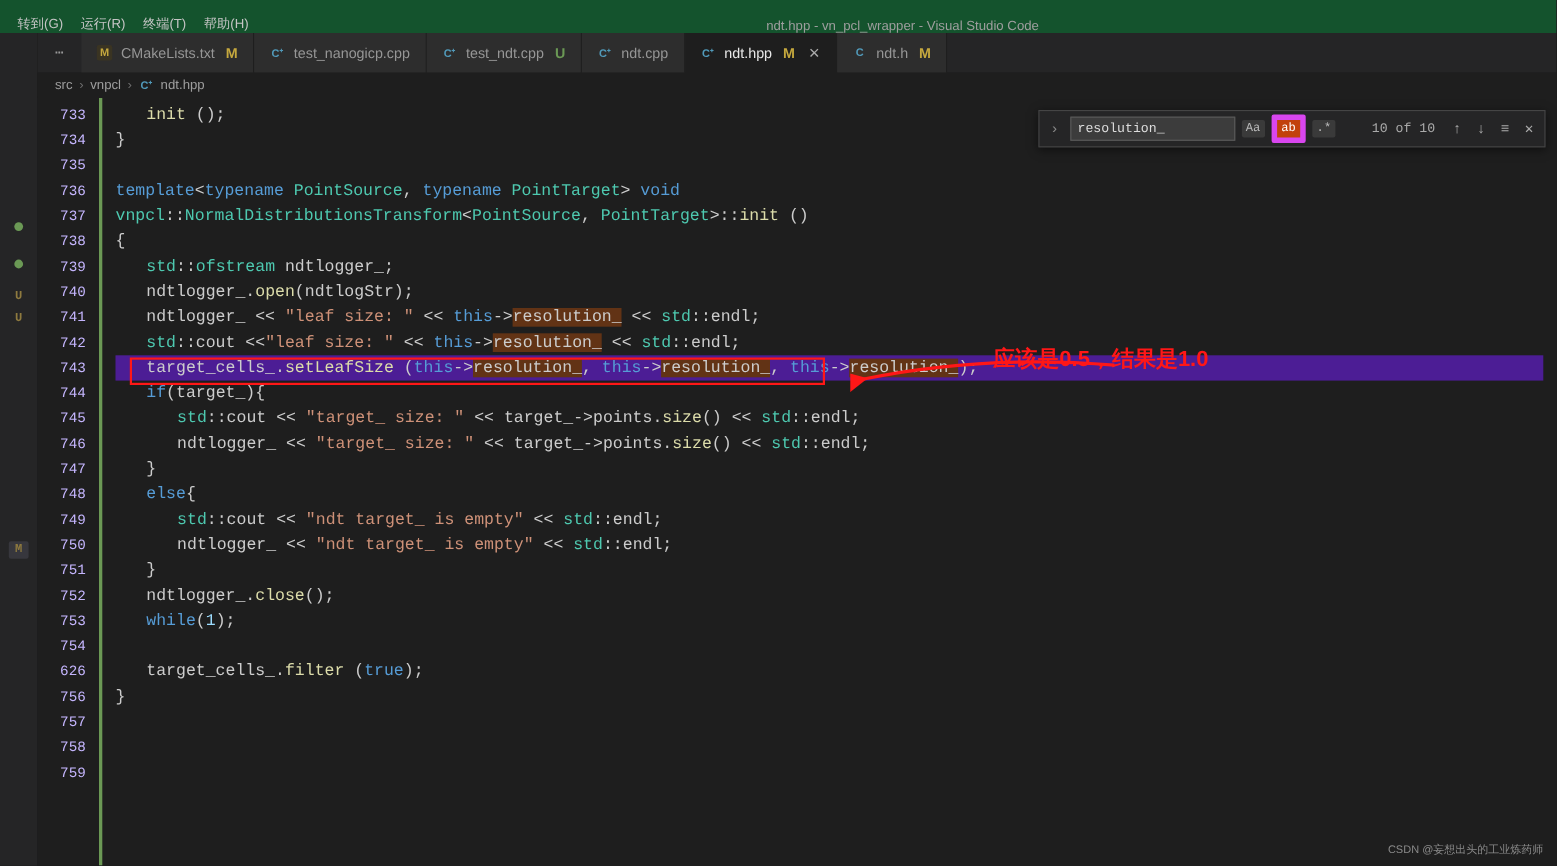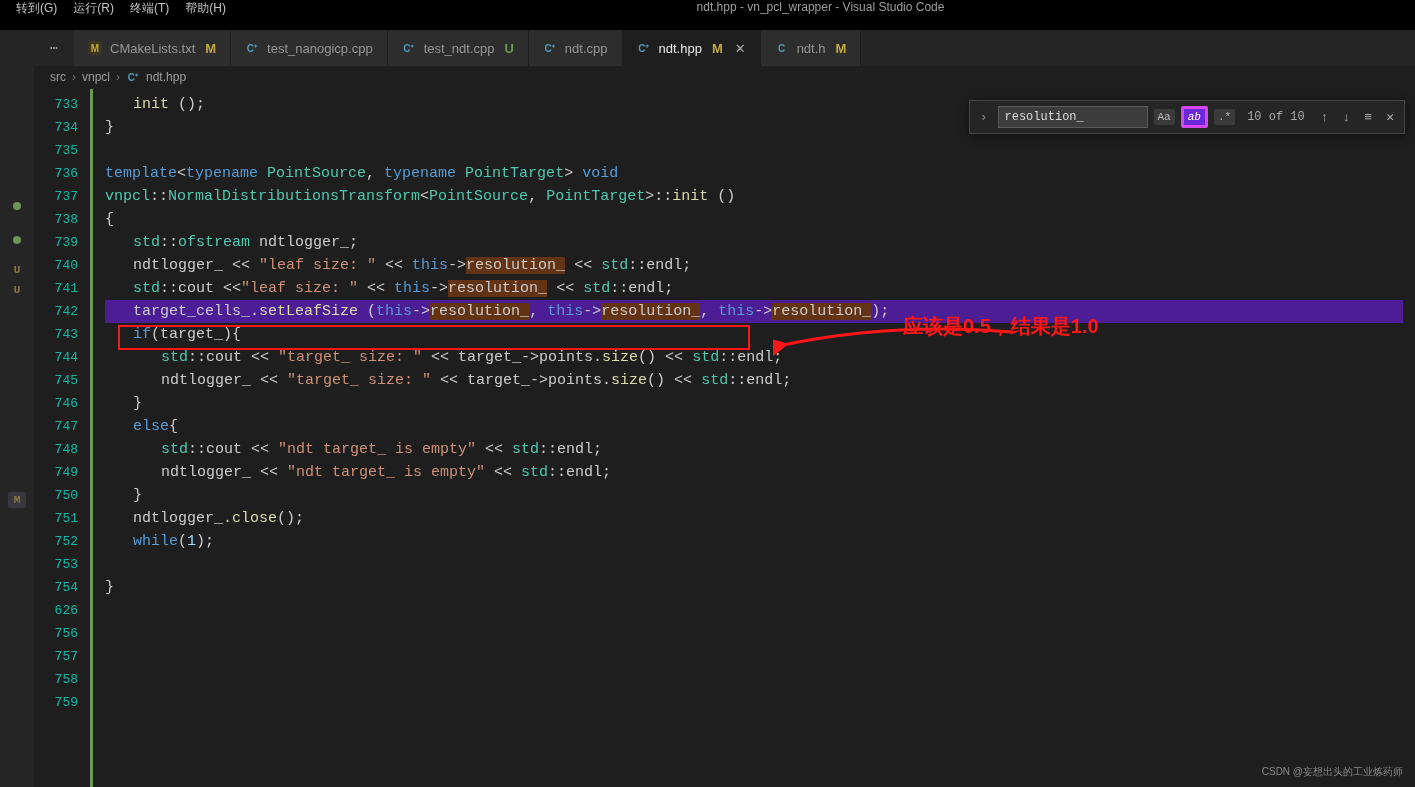--- a/index.html
+++ b/index.html
@@ -8,22 +8,22 @@
   background: #1e1e1e;
   color: #cccccc;
   font-size: 13px;
   width: 1415px;
   height: 787px;
   overflow: hidden;
   position: relative;
 }
 .menubar {
   display: flex;
-  align-items: flex-start;
-  background: #000000;
+  align-items: flex-end;
+  background: #14532d;
   height: 30px;
   padding: 0 8px;
   color: #c5c5c5;
   font-family: -apple-system, "Segoe UI", sans-serif;
 }
 .menu-item { padding: 0 8px; font-size: 12px; }
 .title-wrap { flex: 1; text-align: center; font-size: 12px; color: #9e9e9e; }
 .main-row { display: flex; height: calc(100% - 30px); }
 .explorer-col {
   width: 34px; background: #252526; display: flex; flex-direction: column; align-items: center; padding-top: 32px; gap: 8px; color:#858585; font-size:11px;
@@ -55,25 +55,25 @@
 .find-bar {
   position:absolute; top:100px; right:10px; background:#252526; border:1px solid #454545;
   display:flex; align-items:center; height:34px; padding:0 6px; gap:6px; z-index:10;
   box-shadow:0 2px 8px rgba(0,0,0,0.5);
 }
 .find-bar .expand { color:#888; padding:0 4px; }
 .find-bar input {
   background:#3c3c3c; border:1px solid #5a5a5a; color:#ddd; padding:3px 6px; width:150px; font-family:inherit; font-size:12px;
 }
 .find-opt { background:#3a3a3a; color:#bbb; padding:2px 4px; font-size:11px; border-radius:2px; cursor:pointer;}
-.find-opt.active { background:#6d28d9; color:#fff; border:3px solid #d946ef;font-style:italic;}
-.find-count { color:#aaa; font-size:12px; padding:0 6px; }
+.find-opt.active { background:#c2410c; color:#fff; border:5px solid #d946ef;}
+.find-count { color:#aaa; font-size:12px; padding:0 6px;margin-left:21px; }
 .find-nav { color:#aaa; padding:0 4px; cursor:pointer;}
 .code-wrap { display:flex; flex:1; overflow:hidden; position:relative;}
-.gutter { width:56px; text-align:right; padding:4px 12px 4px 4px; color:#14b8a6; user-select:none; background:#1e1e1e;}
+.gutter { width:56px; text-align:right; padding:4px 12px 4px 4px; color:#c4b5fd; user-select:none; background:#1e1e1e;}
 .gutter div { height:23px; line-height:23px; }
 .gutter-bar { width:3px; background:#6b9955; }
 .code { flex:1; padding:4px 12px; font-size:15px; position:relative;}
 .code .line { height:23px; line-height:23px; white-space:pre; }
 .indent1 { padding-left: 28px; }
 .indent2 { padding-left: 56px; }
 .k-kw { color:#569cd6; }
 .k-func { color:#dcdcaa; }
 .k-str { color:#ce9178; }
 .k-var { color:#9cdcfe; }
@@ -198,34 +198,36 @@
         </div>
       <div class="gutter-bar"></div>
       <div class="code">
         <div class="line indent1"><span class="k-func">init</span><span> ();</span></div>
         <div class="line">}</div>
         <div class="line"></div>
         <div class="line"><span class="k-kw">template</span><span>&lt;</span><span class="k-kw">typename</span><span class="k-cls"> PointSource</span><span>, </span><span class="k-kw">typename</span><span class="k-cls"> PointTarget</span><span>&gt; </span><span class="k-kw">void</span></div>
         <div class="line"><span class="k-cls">vnpcl</span><span>::</span><span class="k-cls">NormalDistributionsTransform</span><span>&lt;</span><span class="k-cls">PointSource</span><span>, </span><span class="k-cls">PointTarget</span><span>&gt;::</span><span class="k-func">init</span><span> ()</span></div>
         <div class="line">{</div>
         <div class="line indent1"><span class="k-cls">std</span><span>::</span><span class="k-cls">ofstream</span><span> ndtlogger_;</span></div>
+        <div class="line indent1"><span>ndtlogger_.</span><span class="k-func">open</span><span>(ndtlogStr);</span></div>
         <div class="line indent1"><span>ndtlogger_ &lt;&lt; </span><span class="k-str">"leaf size: "</span><span> &lt;&lt; </span><span class="k-this">this</span><span>-&gt;</span><span class="hl">resolution_</span><span> &lt;&lt; </span><span class="k-cls">std</span><span>::endl;</span></div>
         <div class="line indent1"><span class="k-cls">std</span><span>::cout &lt;&lt;</span><span class="k-str">"leaf size: "</span><span> &lt;&lt; </span><span class="k-this">this</span><span>-&gt;</span><span class="hl">resolution_</span><span> &lt;&lt; </span><span class="k-cls">std</span><span>::endl;</span></div>
         <div class="line indent1 highlighted-line"><span>target_cells_.</span><span class="k-func">setLeafSize</span><span> (</span><span class="k-this">this</span><span>-&gt;</span><span class="hl">resolution_</span><span>, </span><span class="k-this">this</span><span>-&gt;</span><span class="hl">resolution_</span><span>, </span><span class="k-this">this</span><span>-&gt;</span><span class="hl">resolution_</span><span>);</span></div>
         <div class="line indent1"><span class="k-kw">if</span><span>(target_){</span></div>
         <div class="line indent2"><span class="k-cls">std</span><span>::cout &lt;&lt; </span><span class="k-str">"target_ size: "</span><span> &lt;&lt; target_-&gt;points.</span><span class="k-func">size</span><span>() &lt;&lt; </span><span class="k-cls">std</span><span>::endl;</span></div>
         <div class="line indent2"><span>ndtlogger_ &lt;&lt; </span><span class="k-str">"target_ size: "</span><span> &lt;&lt; target_-&gt;points.</span><span class="k-func">size</span><span>() &lt;&lt; </span><span class="k-cls">std</span><span>::endl;</span></div>
         <div class="line indent1">}</div>
         <div class="line indent1"><span class="k-kw">else</span><span>{</span></div>
         <div class="line indent2"><span class="k-cls">std</span><span>::cout &lt;&lt; </span><span class="k-str">"ndt target_ is empty"</span><span> &lt;&lt; </span><span class="k-cls">std</span><span>::endl;</span></div>
         <div class="line indent2"><span>ndtlogger_ &lt;&lt; </span><span class="k-str">"ndt target_ is empty"</span><span> &lt;&lt; </span><span class="k-cls">std</span><span>::endl;</span></div>
         <div class="line indent1">}</div>
         <div class="line indent1"><span>ndtlogger_.</span><span class="k-func">close</span><span>();</span></div>
         <div class="line indent1"><span class="k-kw">while</span><span>(</span><span class="k-var">1</span><span>);</span></div>
         <div class="line"></div>
+        <div class="line indent1"><span>target_cells_.</span><span class="k-func">filter</span><span> (</span><span class="k-kw">true</span><span>);</span></div>
         <div class="line">}</div>
 
         <div class="redbox"></div>
         <svg class="red-arrow" viewBox="0 0 250 30">
           <defs>
               <marker id="ah" markerWidth="10" markerHeight="10" refX="2" refY="5" orient="auto">
                 <path d="M10,0 L0,5 L10,10 Z" fill="#ff1717"></path>
               </marker>
             </defs>
           <path d="M 240 5 Q 120 -5 10 18" stroke="#ff1717" stroke-width="3" fill="none" marker-end="url(#ah)"></path>

